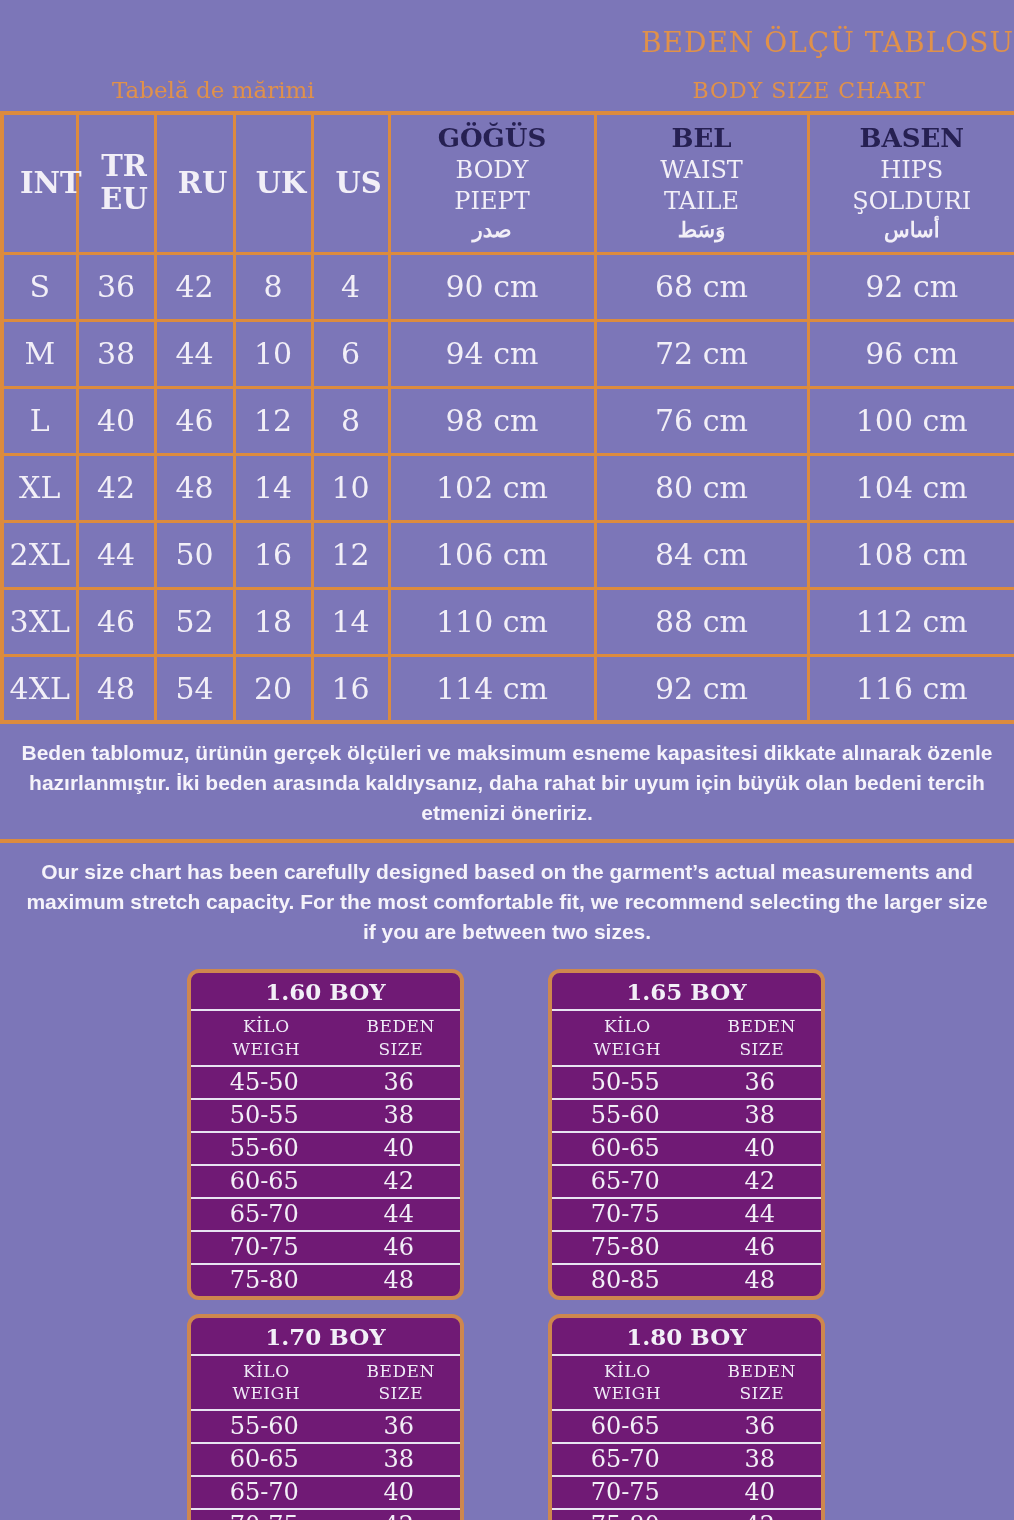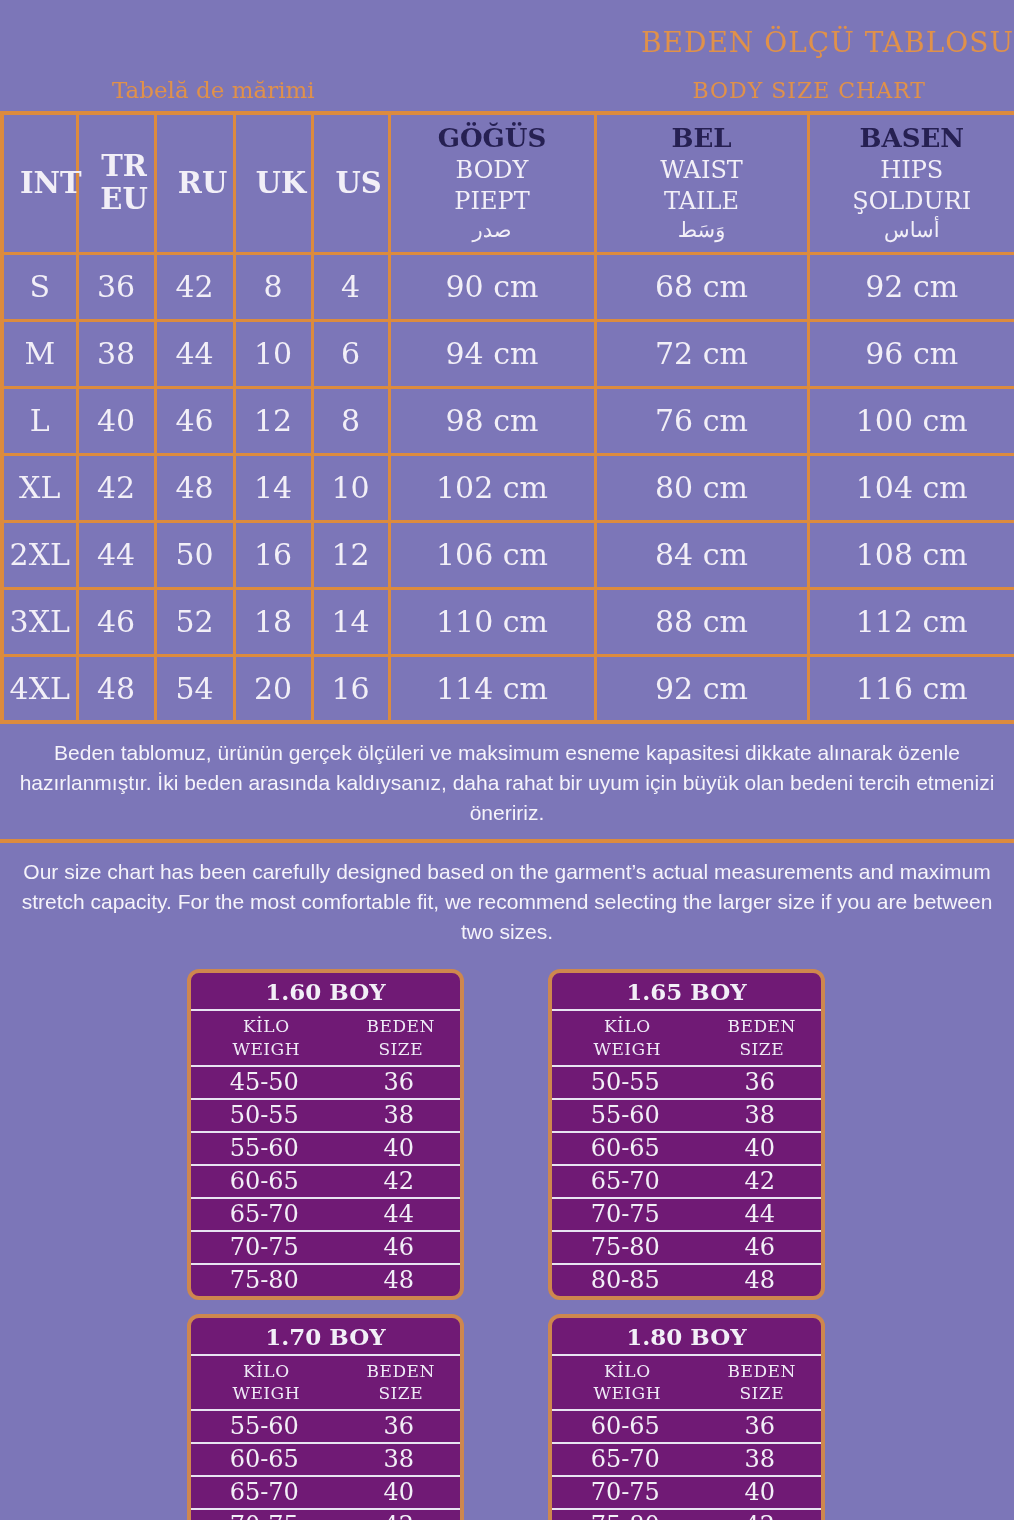--- a/index.html
+++ b/index.html
@@ -50,28 +50,28 @@
   .col-treu  { width:78px; }
   .col-ru    { width:79px; }
   .col-uk    { width:78px; }
   .col-us    { width:77px; }
   .col-chest { width:206px; }
   .col-waist { width:213px; }
   .col-hips  { width:208px; }
   .hdr-small { font-size:29px; font-weight:700; color:#F2EFF7; line-height:1.15;padding-left:16px; }
   .hdr-main  { font-size:26px; font-weight:700; color:#262052; line-height:1.2; }
   .hdr-sub   { font-size:24px; font-weight:400; color:#F2EFF7; line-height:1.3; }
-  .hdr-ar    { font-size:21px; font-weight:400; color:#F2EFF7; direction:rtl; line-height:1.25; }
+  .hdr-ar    { font-size:21px; font-weight:700; color:#F2EFF7; direction:rtl; line-height:1.25; }
   
   .note {
     width:975px;
     margin:14px auto 0;
     text-align:center;
     font-family:"Liberation Sans", sans-serif;
-    font-weight:400;
+    font-weight:700;
     font-size:21px;
     line-height:1.44;
     color:#F5F3FA;
   }
   .divider {
     border:0;
     border-top:4px solid #DC8B3E;
     margin:10px 0 8px;
     width:1014px;
   }

